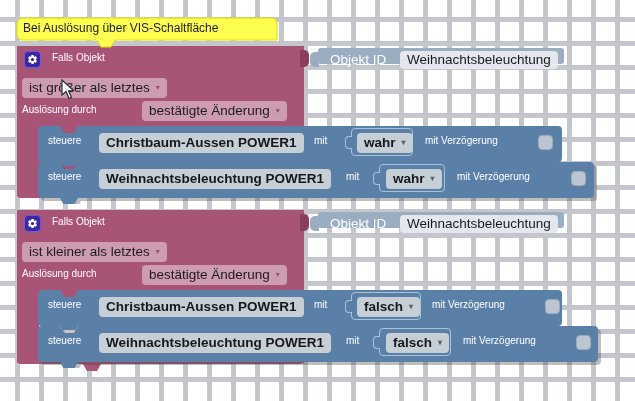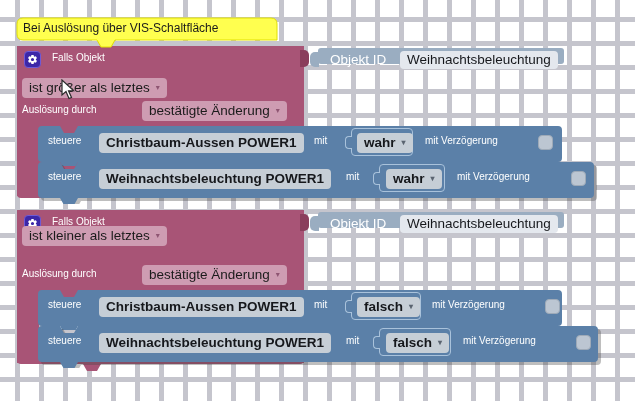--- a/index.html
+++ b/index.html
@@ -255,21 +255,21 @@
                C14.46,2.18,14.25,2,14,2h-4C9.75,2,9.54,2.18,9.51,2.42L9.13,5.07C8.52,5.32,7.96,5.66,7.44,6.05l-2.49-1
                C4.72,4.96,4.46,5.05,4.34,5.27l-2,3.46C2.21,8.95,2.27,9.22,2.46,9.37l2.11,1.65C4.53,11.34,4.5,11.67,4.5,12
                s0.03,0.65,0.07,0.98l-2.11,1.65c-0.19,0.15-0.24,0.42-0.12,0.64l2,3.46c0.12,0.22,0.39,0.3,0.61,0.22l2.49-1
                c0.52,0.4,1.08,0.73,1.69,0.98l0.38,2.65C9.54,21.82,9.75,22,10,22h4c0.25,0,0.46-0.18,0.49-0.42l0.38-2.65
                c0.61-0.25,1.17-0.59,1.69-0.98l2.49,1c0.23,0.09,0.49,0,0.61-0.22l2-3.46c0.12-0.22,0.07-0.49-0.12-0.64
                L19.43,12.98z M12,15.5c-1.93,0-3.5-1.57-3.5-3.5s1.57-3.5,3.5-3.5s3.5,1.57,3.5,3.5S13.93,15.5,12,15.5z"></path>
     </svg>
   </div>
   <div class="blk-text" style="position:absolute;left:52px;top:217px;z-index:8;">Falls Objekt</div>
 
-  <div class="field pink-field" style="position:absolute;left:22px;top:226px;z-index:8;">
+  <div class="field pink-field" style="position:absolute;left:22px;top:242px;z-index:8;">
     <span>ist kleiner als letztes</span><span class="arrow">▾</span>
   </div>
 
   <div class="blk-text" style="position:absolute;left:22px;top:269px;z-index:8;">Auslösung durch</div>
   <div class="field pink-field" style="position:absolute;left:142px;top:265px;z-index:8;">
     <span>bestätigte Änderung</span><span class="arrow">▾</span>
   </div>
 
   <div class="pink-socket-notch" style="left:300px;top:214px;"></div>
 

